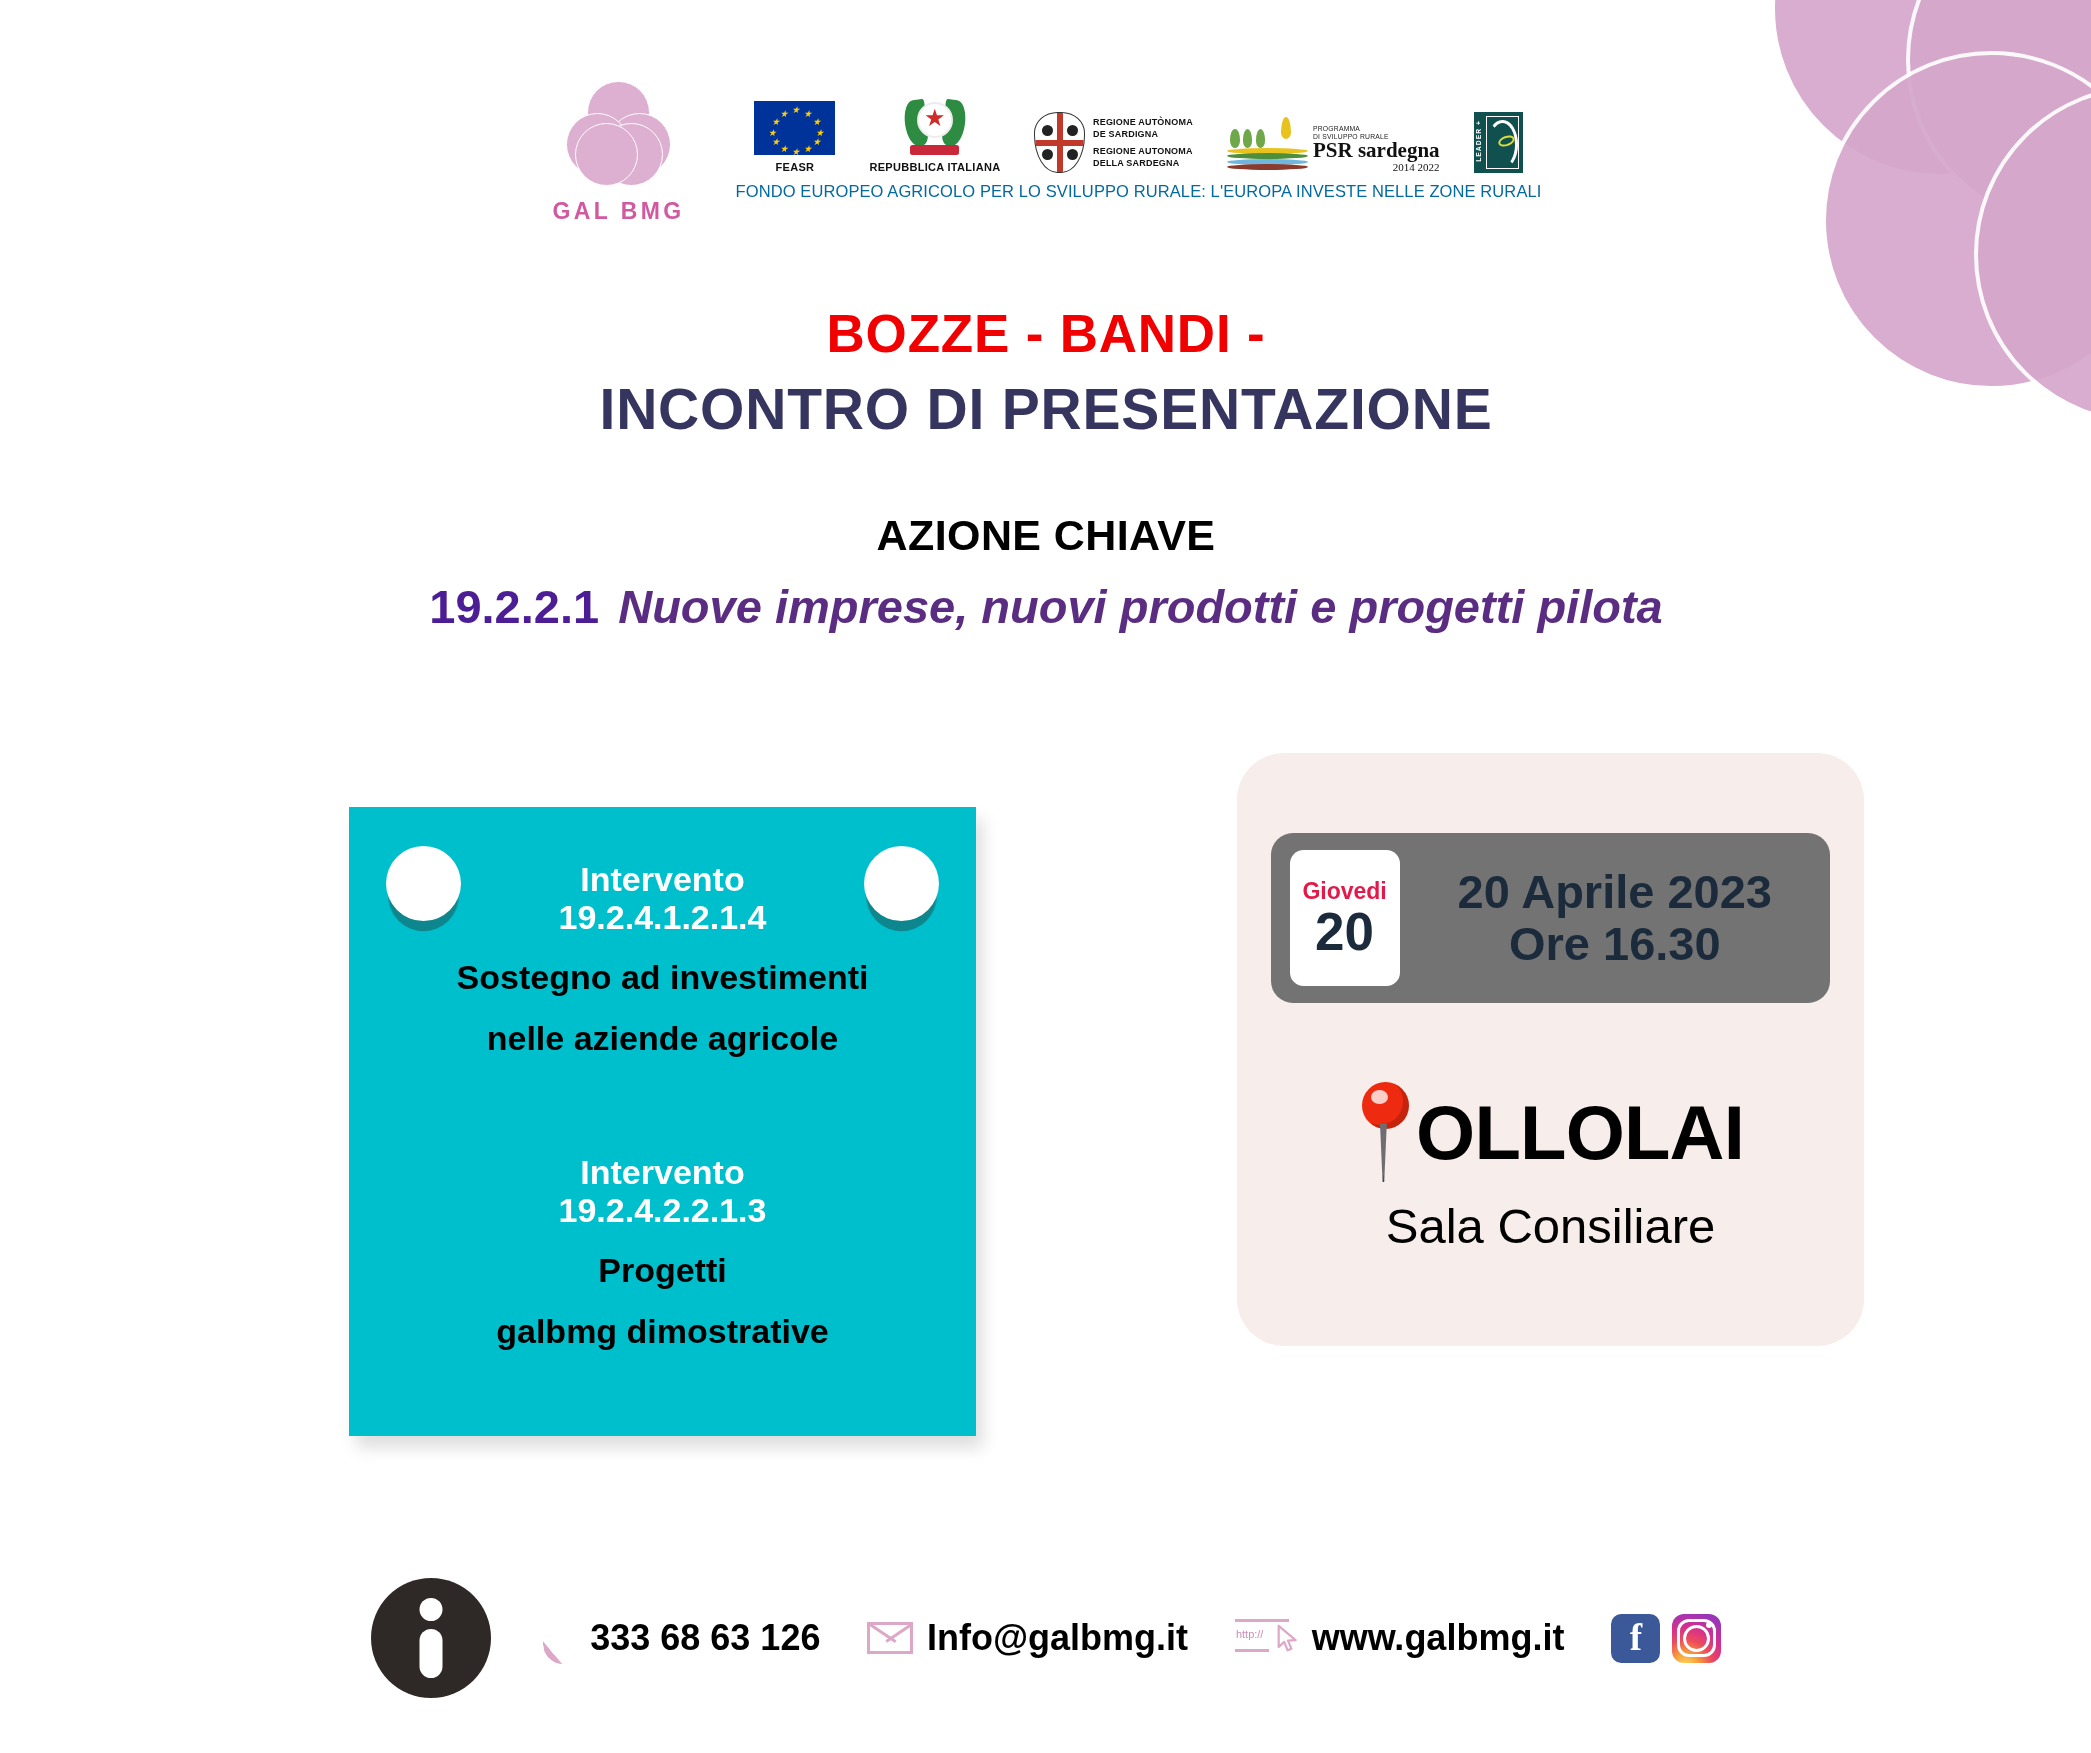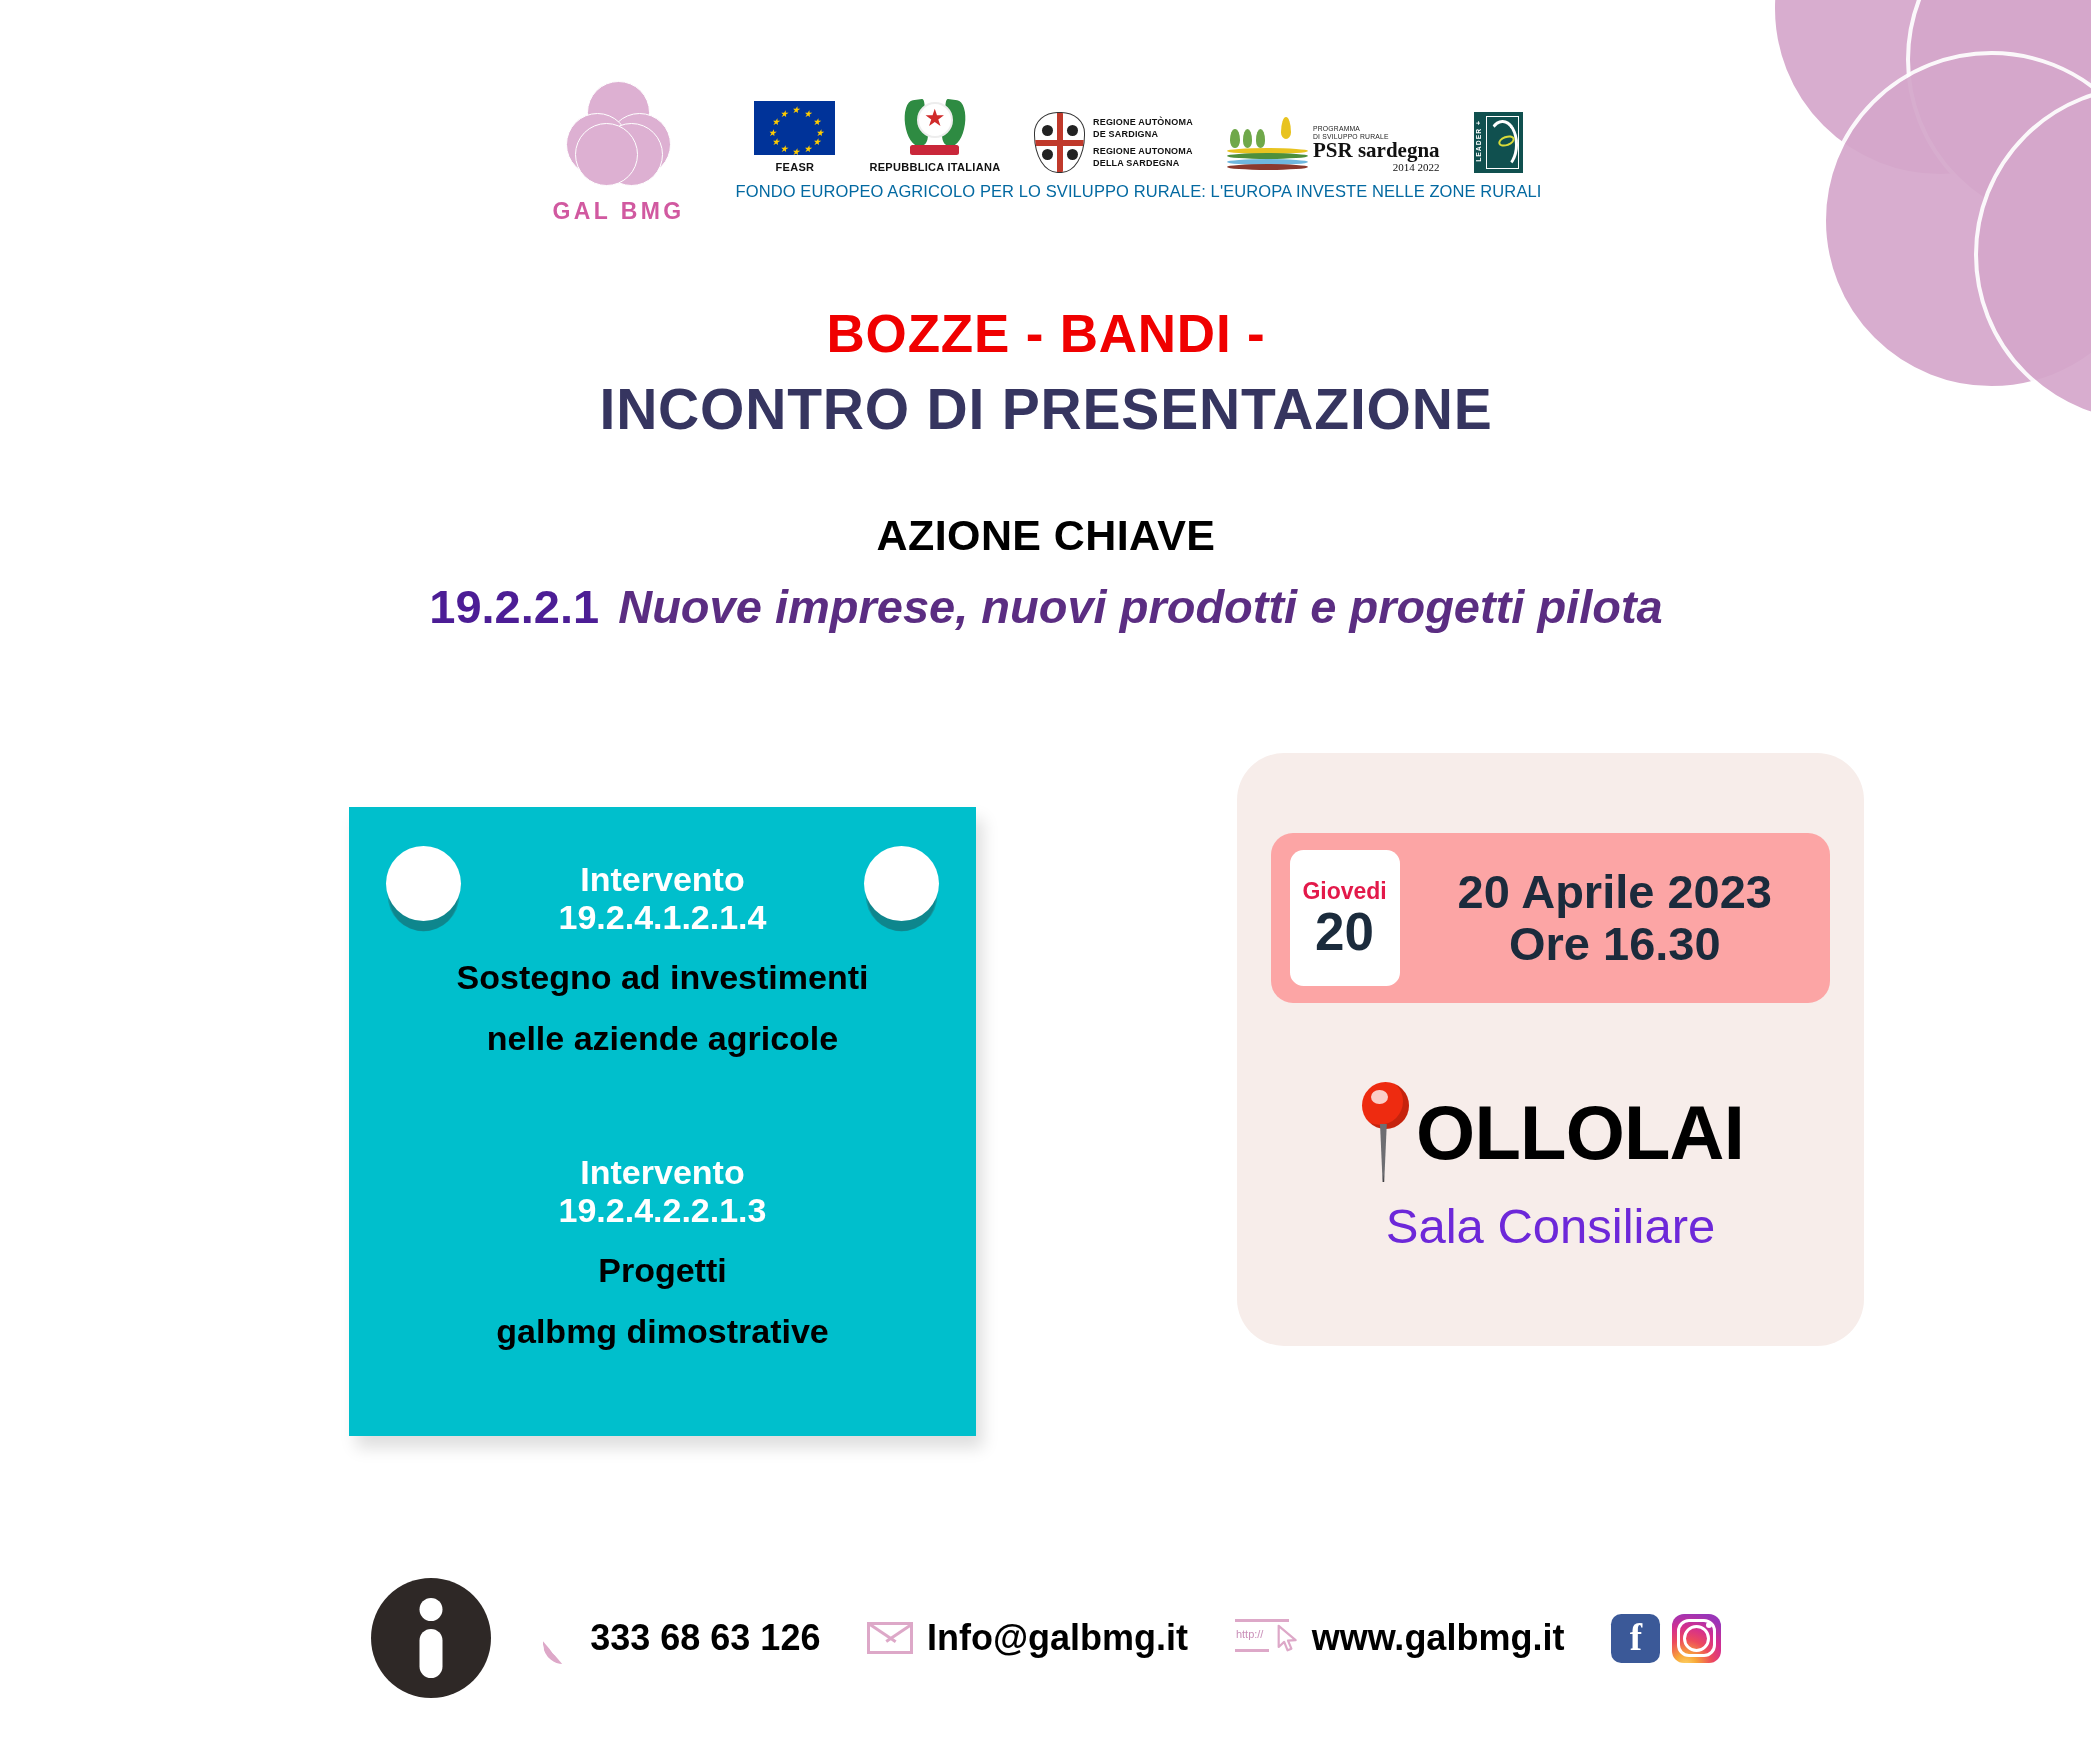--- a/index.html
+++ b/index.html
@@ -175,21 +175,21 @@
   .iv-body{ font-size:34px; font-weight:bold; color:#000; line-height:1.14;
     margin-top:22px; }
 
   
   .pink-panel{
     position:absolute; left:1237px; top:753px; width:627px; height:593px;
     background:#F7EDEA; border-radius:47px;
   }
   .date-badge{
     position:absolute; left:34px; top:80px; right:34px; height:170px;
-    background:#fca5a5; border-radius:22px;
+    background:#737373; border-radius:22px;
     display:flex; align-items:center; padding-left:18.6px;
   }
   .cal-chip{
     width:110px; height:136px; background:#ffffff; border-radius:13.6px;
     display:flex; flex-direction:column; align-items:center;
     justify-content:center; flex:none;
   }
   .cal-day{ font-size:23px; font-weight:bold; color:#E3194A; }
   .cal-num{ font-size:53px; font-weight:bold; color:#1B2B3C; line-height:1; }
   .date-text{ flex:1; text-align:center; color:#1B2B3C; }
@@ -208,21 +208,21 @@
     position:absolute; left:13.6px; top:7.6px; width:17px; height:14.4px;
     border-radius:50%; background:#FBCEC7;
   }
   .map-pin .needle{
     position:absolute; left:23px; top:42px; width:6.8px; height:58px;
     background:linear-gradient(to bottom,#6E6E72,#6E6E72 86%,#3A3A3E 100%);
     clip-path:polygon(0 0,100% 0,62% 100%,38% 100%);
   }
   .place-name{ font-size:76px; font-weight:bold; color:#000; letter-spacing:-0.8px;
     line-height:.95; }
-  .place-sub{ font-size:49px; color:#6d28d9; margin-top:13.6px; }
+  .place-sub{ font-size:49px; color:#000000; margin-top:13.6px; }
 
   
   .footer{
     position:absolute; left:0; bottom:56px; width:100%;
     display:flex; align-items:center; justify-content:center; gap:0;
   }
   .info-badge{
     width:120px; height:120px; border-radius:50%; background:#2E2826;
     position:relative; flex:none; margin-right:49px;
   }

